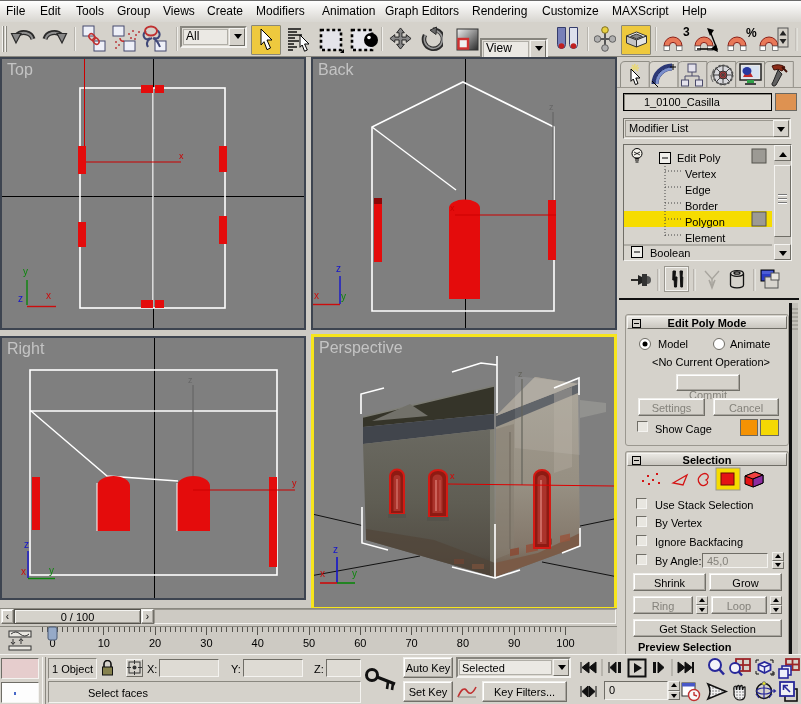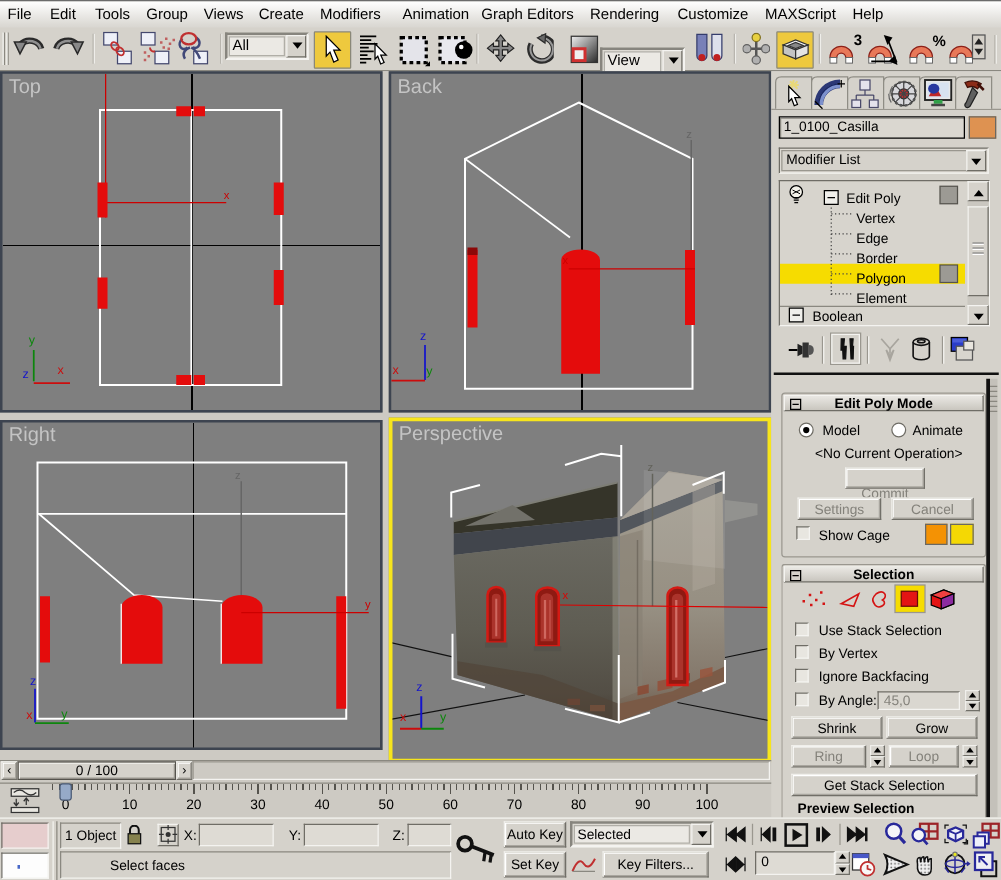--- a/index.html
+++ b/index.html
@@ -445,21 +445,21 @@
   </g>
 
   <g transform="translate(150,4)">
    <path d="M4 3 Q11 0 17 4 L14 8 Q10 5 6 7 Z" fill="#8c2c18" stroke="#401008"></path>
    <path d="M10 7 L14 11 L8 22 Q6 24 4.5 22.5 Q3 21 5 19 Z" fill="#606060" stroke="#222"></path>
    <path d="M14 4 L19 9" stroke="#401008" stroke-width="2"></path>
   </g>
  </svg>
 
  <div class="abs" style="left:6px;top:36px;width:149px;height:18px;background:#dad7d0;border:1px solid #000;box-shadow:inset 1px 1px 0 #8a8880">
-  <div style="padding:2px 0 0 3px;font-size:11px">1_0100_Casilla</div>
+  <div style="padding:2px 0 0 20px;font-size:11px">1_0100_Casilla</div>
     </div>
  <div class="abs" style="left:158px;top:36px;width:22px;height:18px;background:#de9251;border:1px solid #6a6862"></div>
 
  <div class="abs sunken" style="left:6px;top:61px;width:168px;height:21px">
   <div style="position:absolute;left:1px;top:1px;right:1px;bottom:1px;background:#d5d2cb;border:1px solid #9a978f"></div>
   <div style="position:absolute;left:5px;top:3px;font-size:11px">Modifier List</div>
   <div style="position:absolute;right:1px;top:1px;width:16px;bottom:1px;background:#d5d2cb;border:1px solid;border-color:#f4f3f0 #6f6d66 #6f6d66 #f4f3f0"></div>
   <div style="position:absolute;right:5px;top:8px;border:4px solid transparent;border-top:5px solid #000"></div>
  </div>
 

